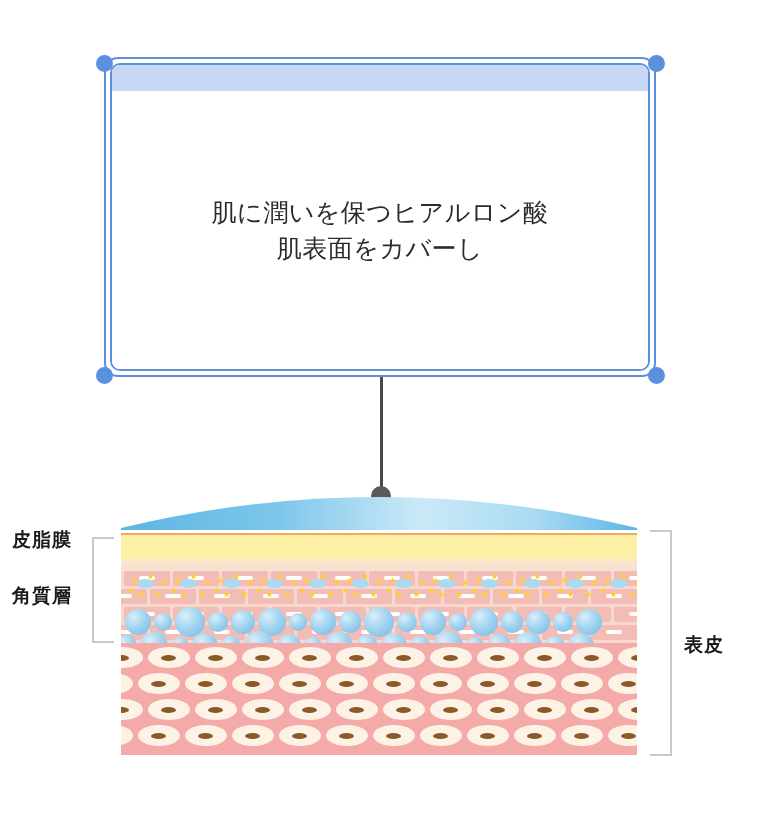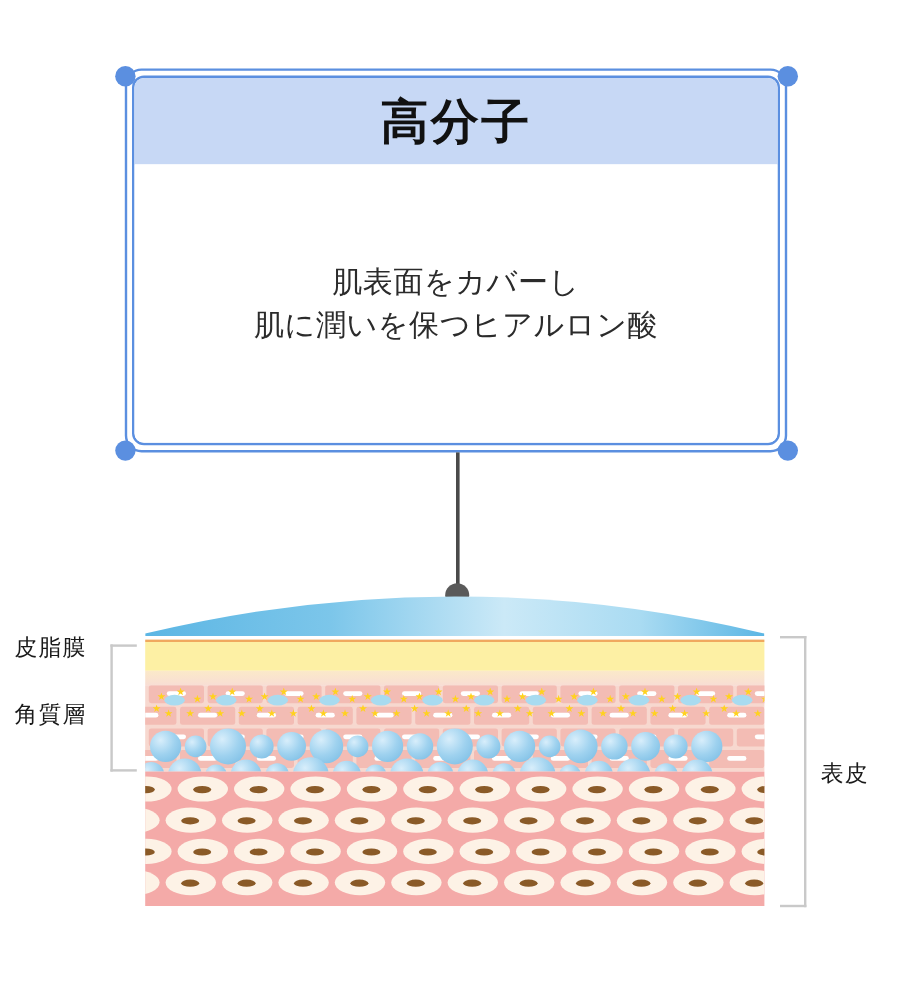--- a/index.html
+++ b/index.html
@@ -266,43 +266,42 @@
     left: 650px;
     top: 530px;
     width: 22px;
     height: 226px;
     border-left: none;
   }
 
   .layer-label {
     position: absolute;
     font-family: "Liberation Serif", "DejaVu Serif", serif;
-    font-weight: normal;
+    font-weight: bold;
     font-size: 19px;
     color: #1a1a1a;
     letter-spacing: 1px;
     white-space: nowrap;
   }
   #label-sebum   { left: 12px;  top: 527px; }
   #label-corneum { left: 12px;  top: 583px; }
   #label-epidermis { left: 684px; top: 632px; }
 </style>
 </head>
 <body>
 
 <div id="info-card">
   <div id="info-card-inner">
 
     <div class="card-header">
-      <div class="card-title">高分子</div>
     </div>
 
     <div class="card-body">
+      <div class="card-desc-line">肌に潤いを保つヒアルロン酸</div>
       <div class="card-desc-line">肌表面をカバーし</div>
-      <div class="card-desc-line">肌に潤いを保つヒアルロン酸</div>
     </div>
 
 
   </div>
 </div>
 
 <div class="corner-dot" id="corner-dot-tl"></div>
 <div class="corner-dot" id="corner-dot-tr"></div>
 <div class="corner-dot" id="corner-dot-bl"></div>
 <div class="corner-dot" id="corner-dot-br"></div>

